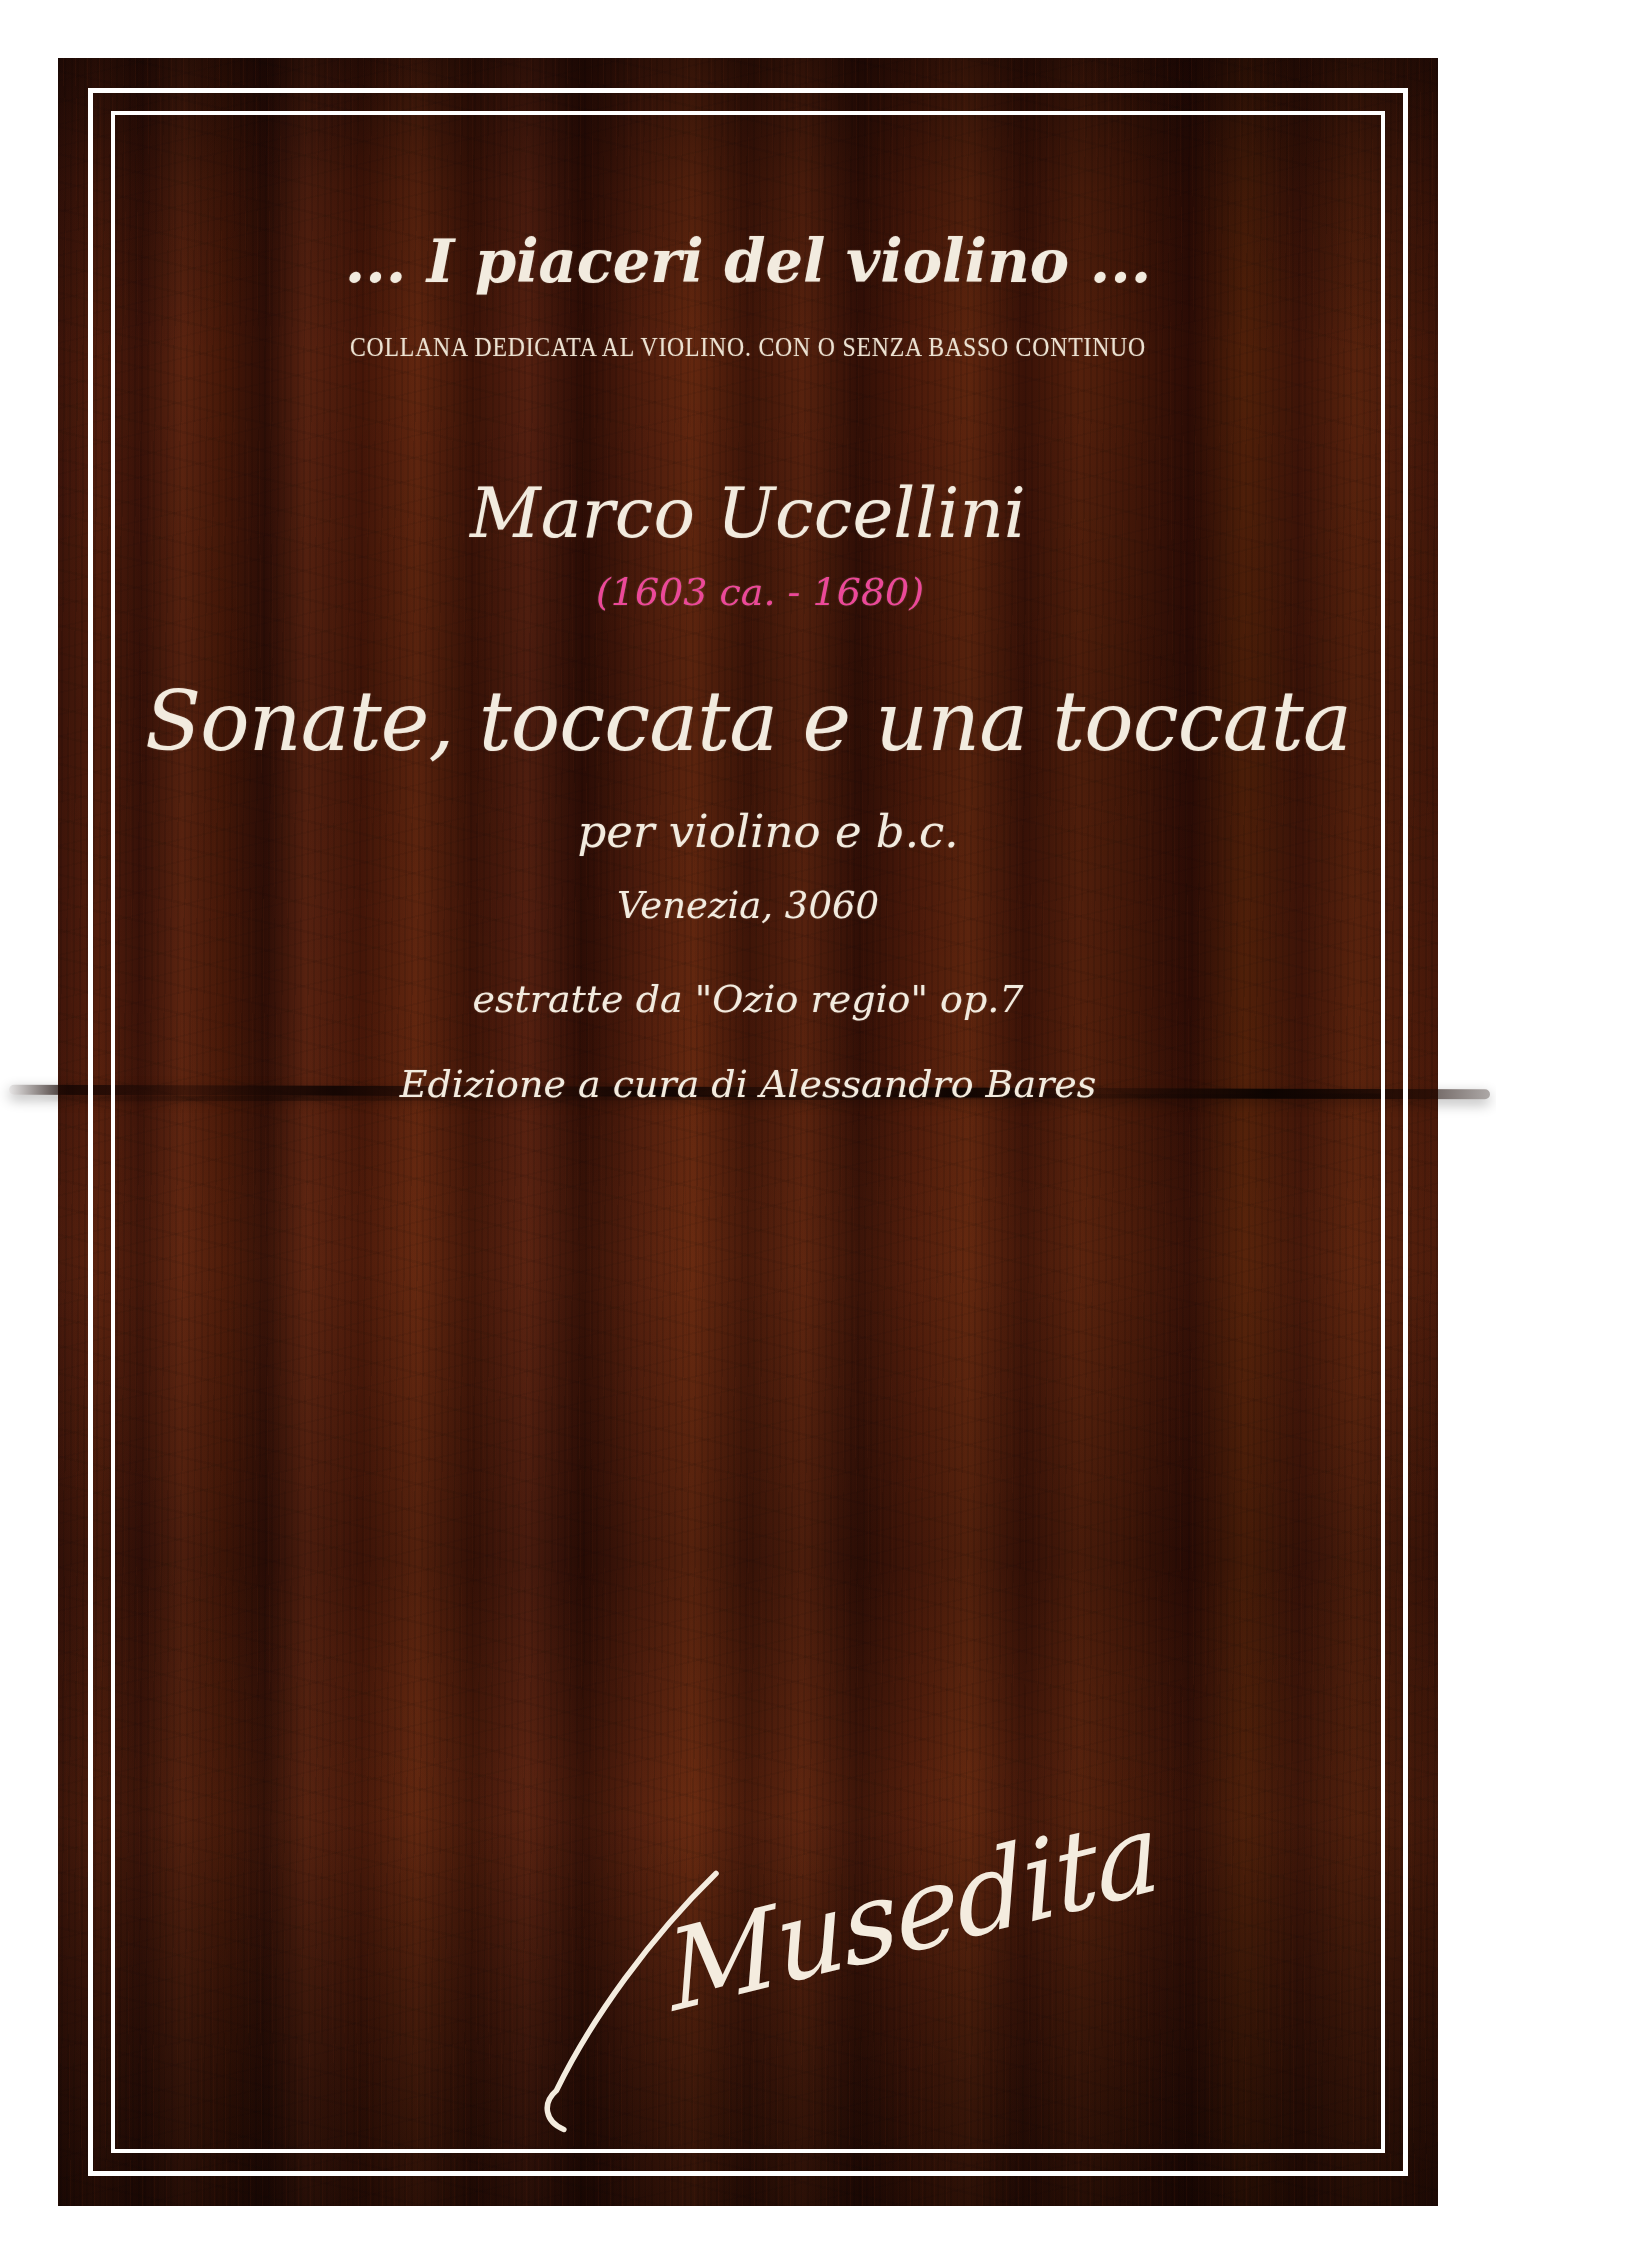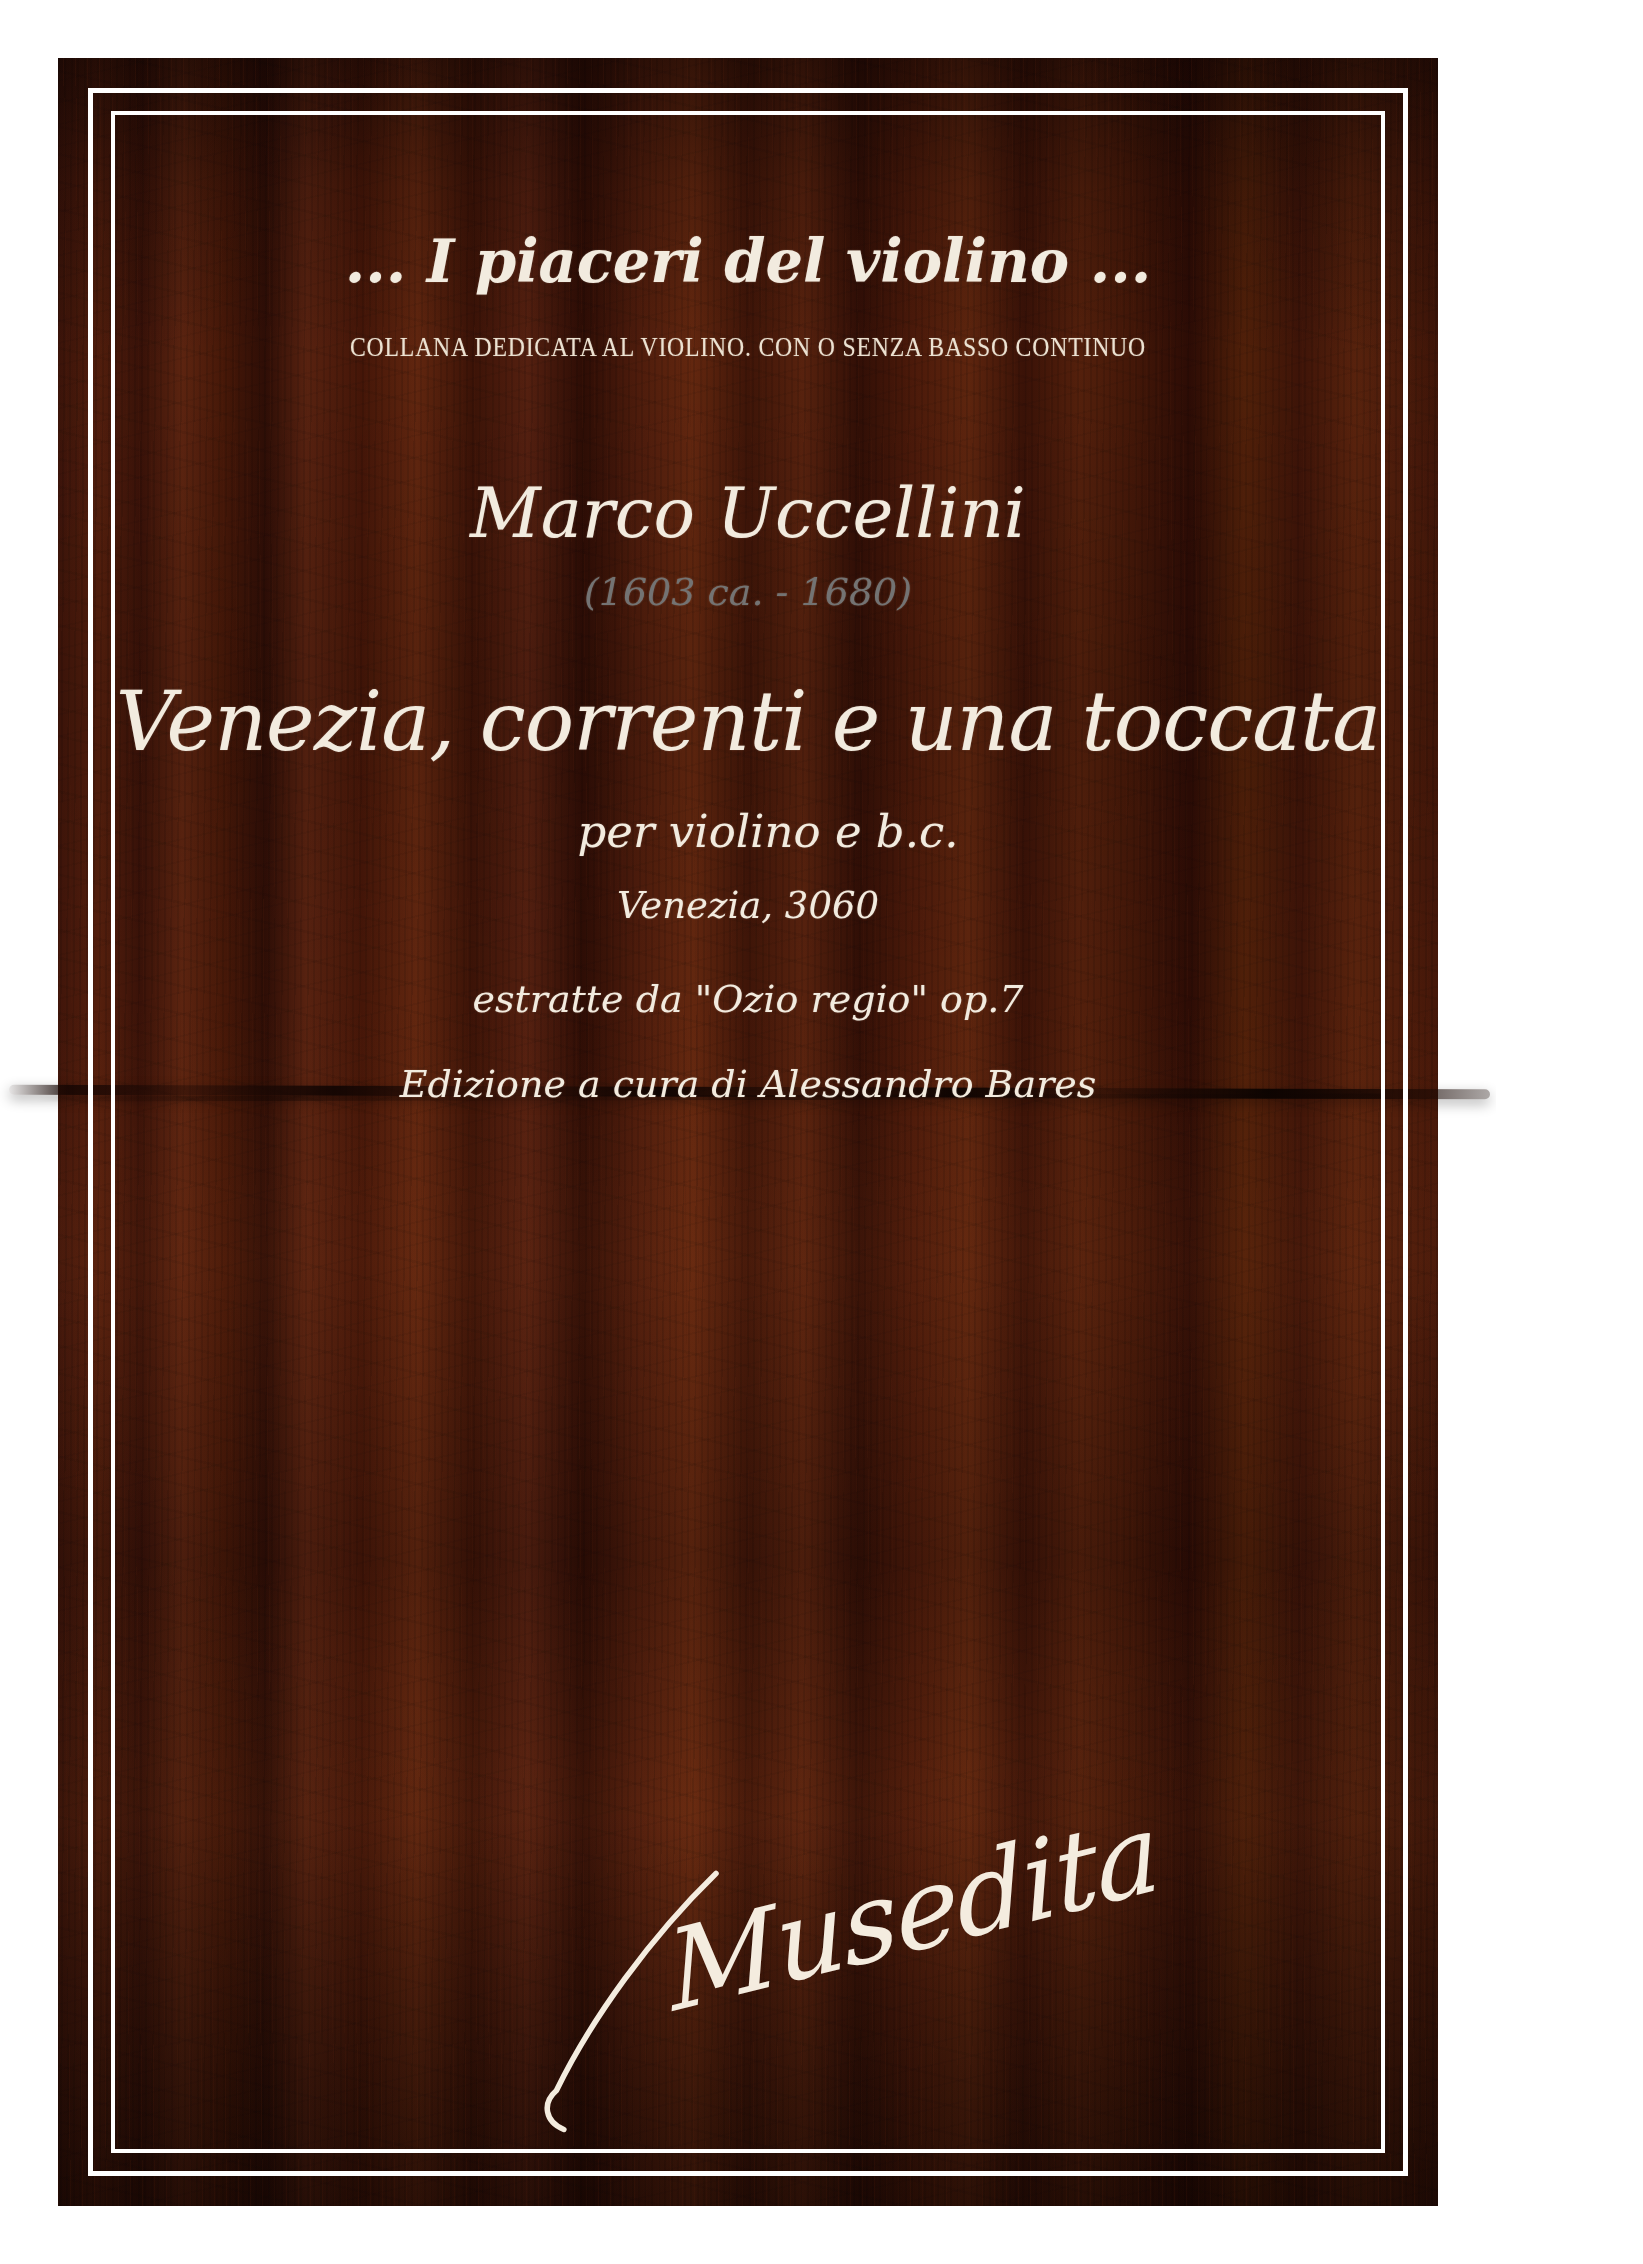--- a/index.html
+++ b/index.html
@@ -51,21 +51,21 @@
     text-shadow:0 0 1.9px rgba(255,240,220,0.25);
     white-space:nowrap;
   }
   .series-title{top:232px;font-size:59px;font-style:italic;font-weight:bold;letter-spacing:0px;}
   .series-subtitle{
     top:334px;font-size:27px;font-style:normal;font-weight:normal;
     font-family:"Liberation Serif", serif;letter-spacing:0.9px;
     transform:scaleX(0.88);transform-origin:50% 50%;color:#ece2d2;
   }
   .composer-name{top:479px;font-size:69px;font-style:italic;}
-  .composer-dates{top:573px;font-size:38px;font-style:italic;color:#737373;}
+  .composer-dates{top:573px;font-size:38px;font-style:italic;color:#ec4899;padding-left:12px;}
   .work-title{top:681px;font-size:82px;font-style:italic;letter-spacing:-0.9px;}
   .work-instr{top:809px;font-size:45px;font-style:italic;padding-left:20px;}
   .work-place{top:887px;font-size:37px;font-style:italic;}
   .work-source{top:980px;font-size:38px;font-style:italic;}
   .work-edition{top:1065px;font-size:38px;font-style:italic;}
   .signature{position:absolute;left:482px;top:1725px;width:724px;height:436px;}
 </style>
 </head>
 <body>
 
@@ -78,21 +78,21 @@
 
   <div class="frame outer"></div>
   <div class="frame inner"></div>
 
   <div class="txt series-title">... I piaceri del violino ...</div>
   <div class="txt series-subtitle">COLLANA DEDICATA AL VIOLINO. CON O SENZA BASSO CONTINUO</div>
 
   <div class="txt composer-name">Marco Uccellini</div>
   <div class="txt composer-dates">(1603 ca. - 1680)</div>
 
-  <div class="txt work-title">Venezia, correnti e una toccata</div>
+  <div class="txt work-title">Sonate, toccata e una toccata</div>
   <div class="txt work-instr">per violino e b.c.</div>
   <div class="txt work-place">Venezia, 3060</div>
   <div class="txt work-source">estratte da "Ozio regio" op.7</div>
   <div class="txt work-edition">Edizione a cura di Alessandro Bares</div>
 
   <svg class="signature" viewBox="0 0 780 470" xmlns="http://www.w3.org/2000/svg">
     <path d="M 88 436 C 68 428 64 408 80 394 C 118 316 182 228 252 160" fill="none" stroke="#f4ecdf" stroke-width="6" stroke-linecap="round"></path>
     <text transform="translate(206,308) rotate(-14) skewX(-8)" style="font-family:'DejaVu Serif',serif;font-style:italic;font-size:118px;fill:#f4ecdf;letter-spacing:-2px;">Musedita</text>
   </svg>
 

